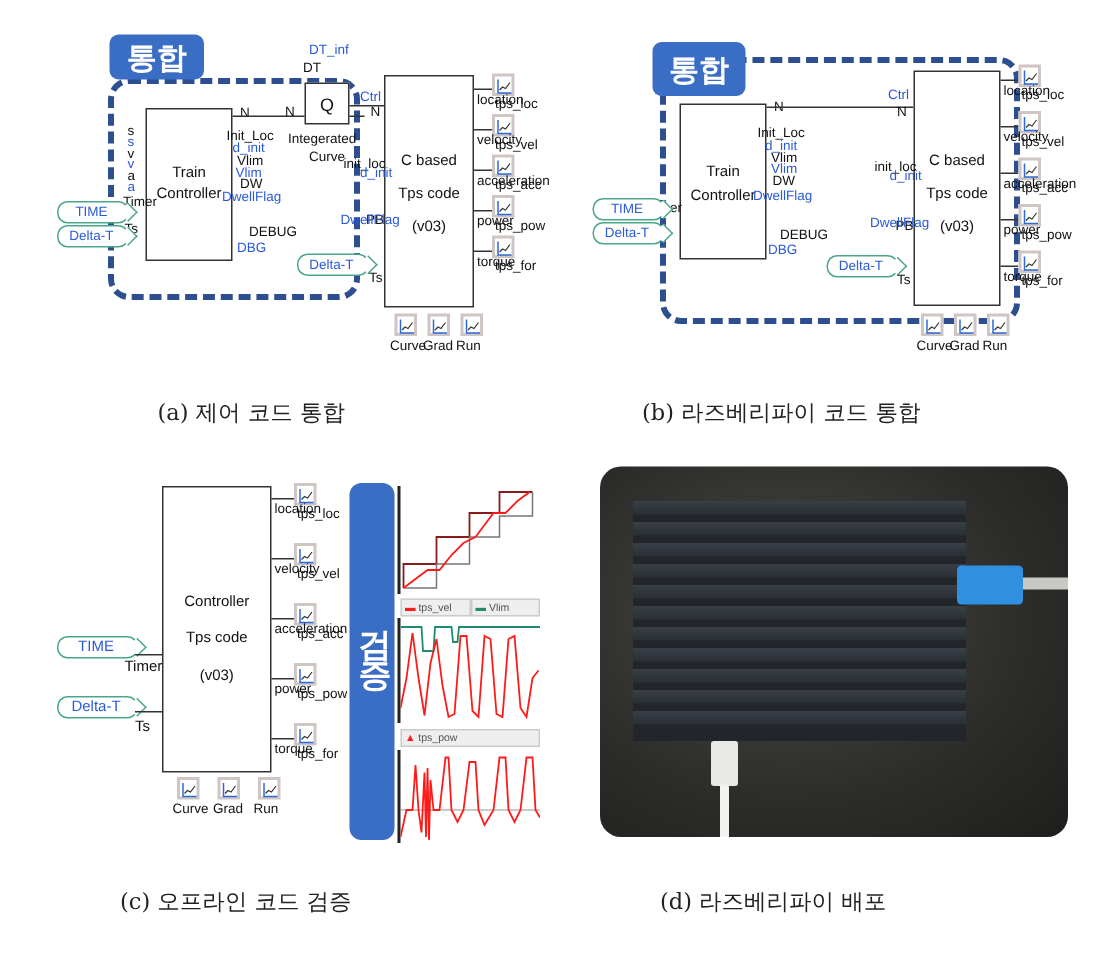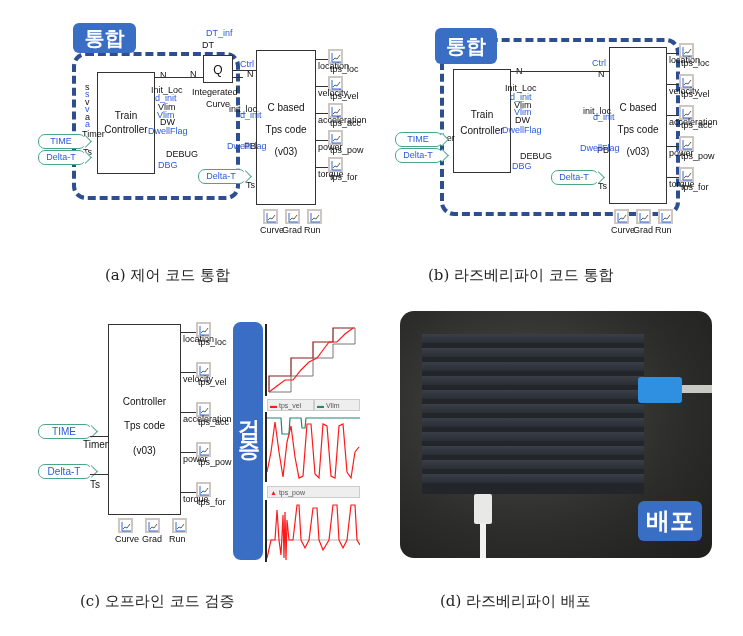--- a/index.html
+++ b/index.html
@@ -390,17 +390,16 @@
       </div>
   </div>
 
   <div style="position:absolute;left:280px;top:74px;width:40px;height:8px;background:#c9c9c4;"></div>
   <div style="position:absolute;left:238px;top:66px;width:44px;height:26px;background:#2f8fe0;border-radius:3px;"></div>
 
   <div style="position:absolute;left:74px;top:183px;width:18px;height:30px;background:#e8e8e6;border-radius:2px;"></div>
   <div style="position:absolute;left:80px;top:212px;width:6px;height:40px;background:#f2f2f0;"></div>
 
 
-  <div class="badge" style="left:238px;top:190px;width:64px;height:40px;font-size:24px;line-height:40px;">배포</div>
 </div>
 
 <div class="caption" style="left:80px;top:592px;">(c) 오프라인 코드 검증</div>
 <div class="caption" style="left:440px;top:592px;text-align:right;">(d) 라즈베리파이 배포</div>
 
 </body></html>

